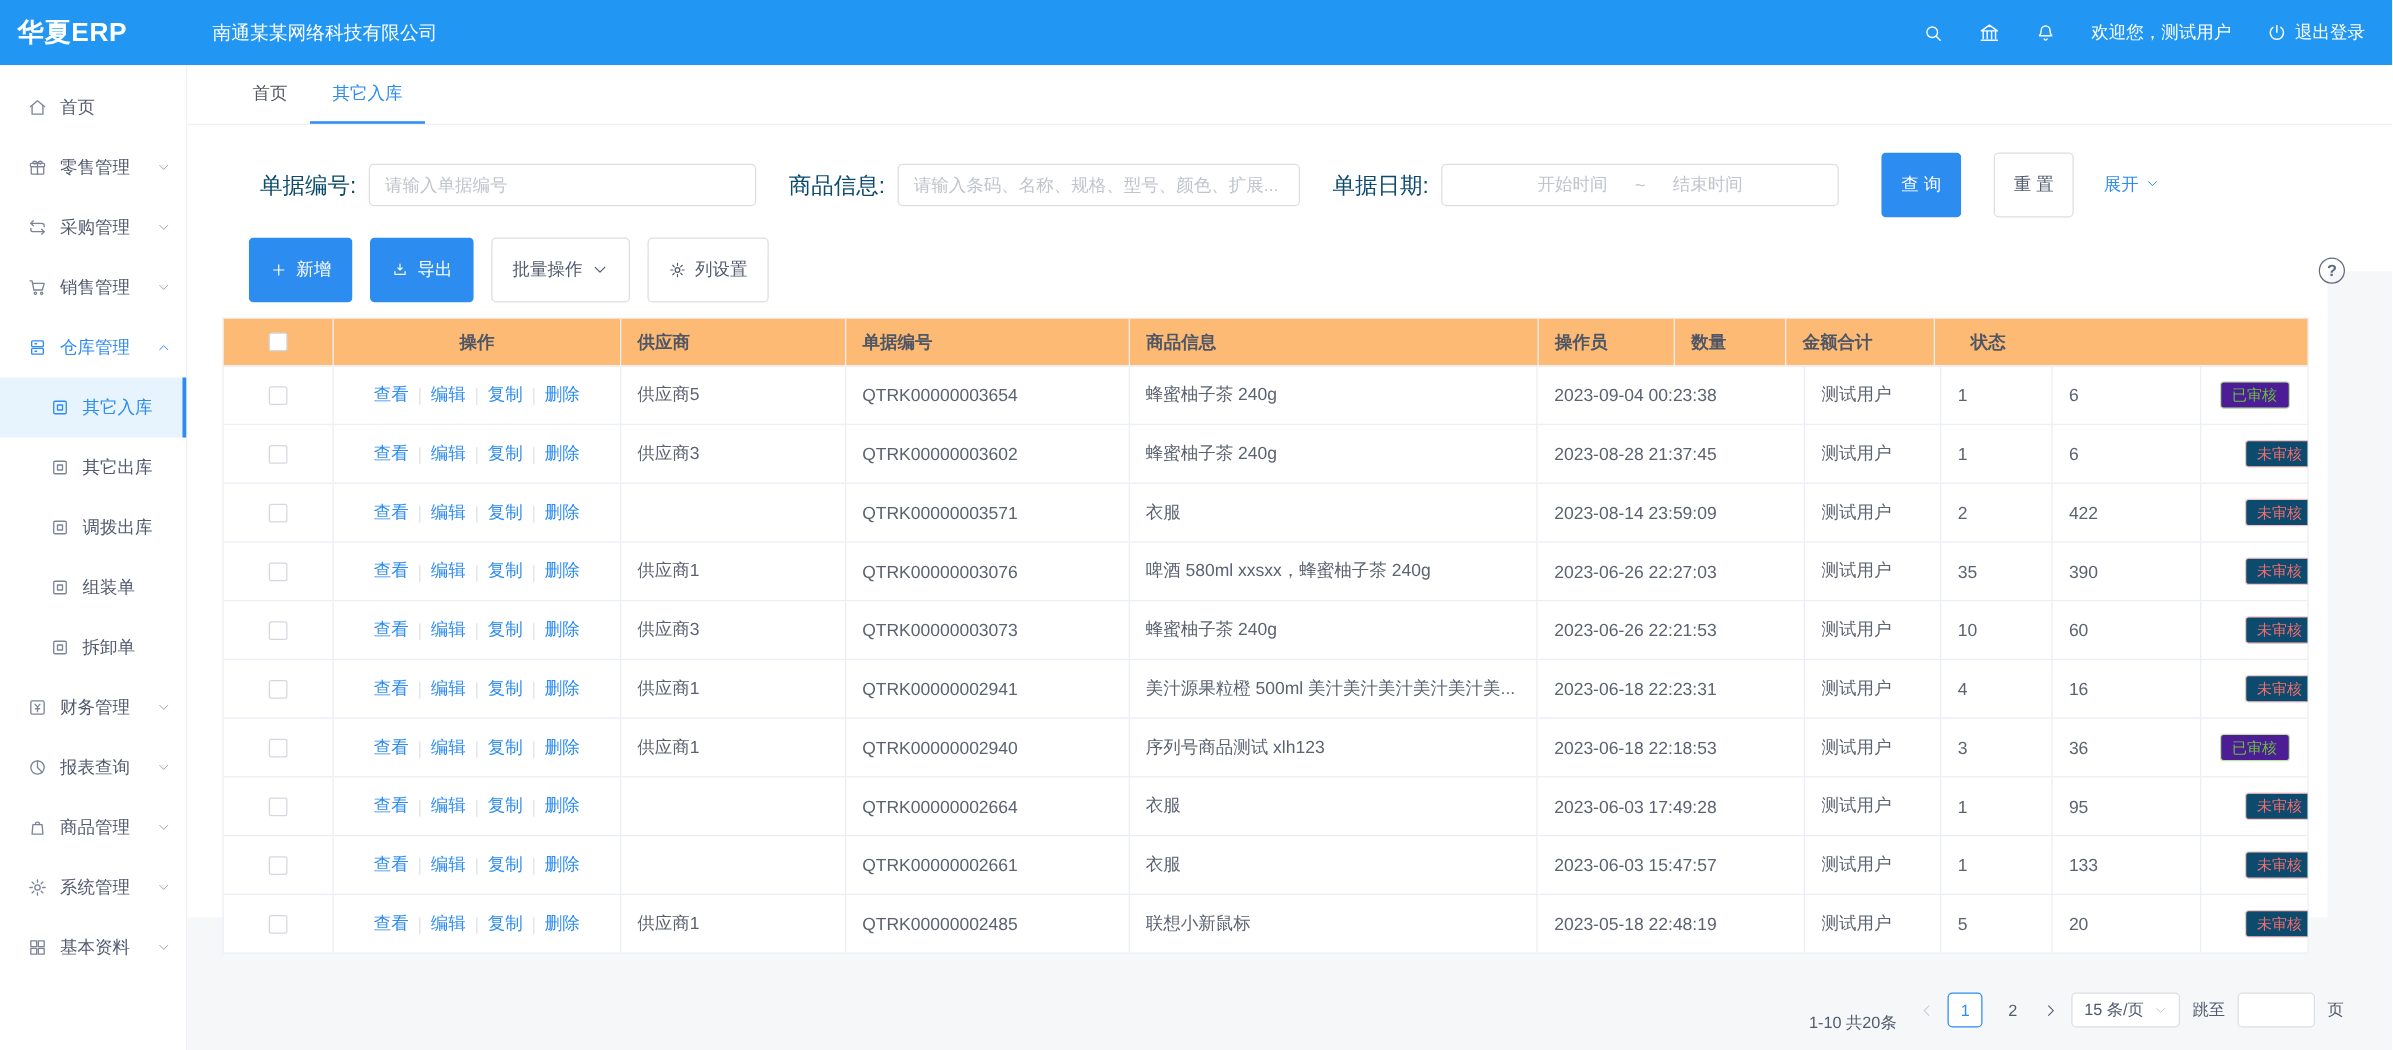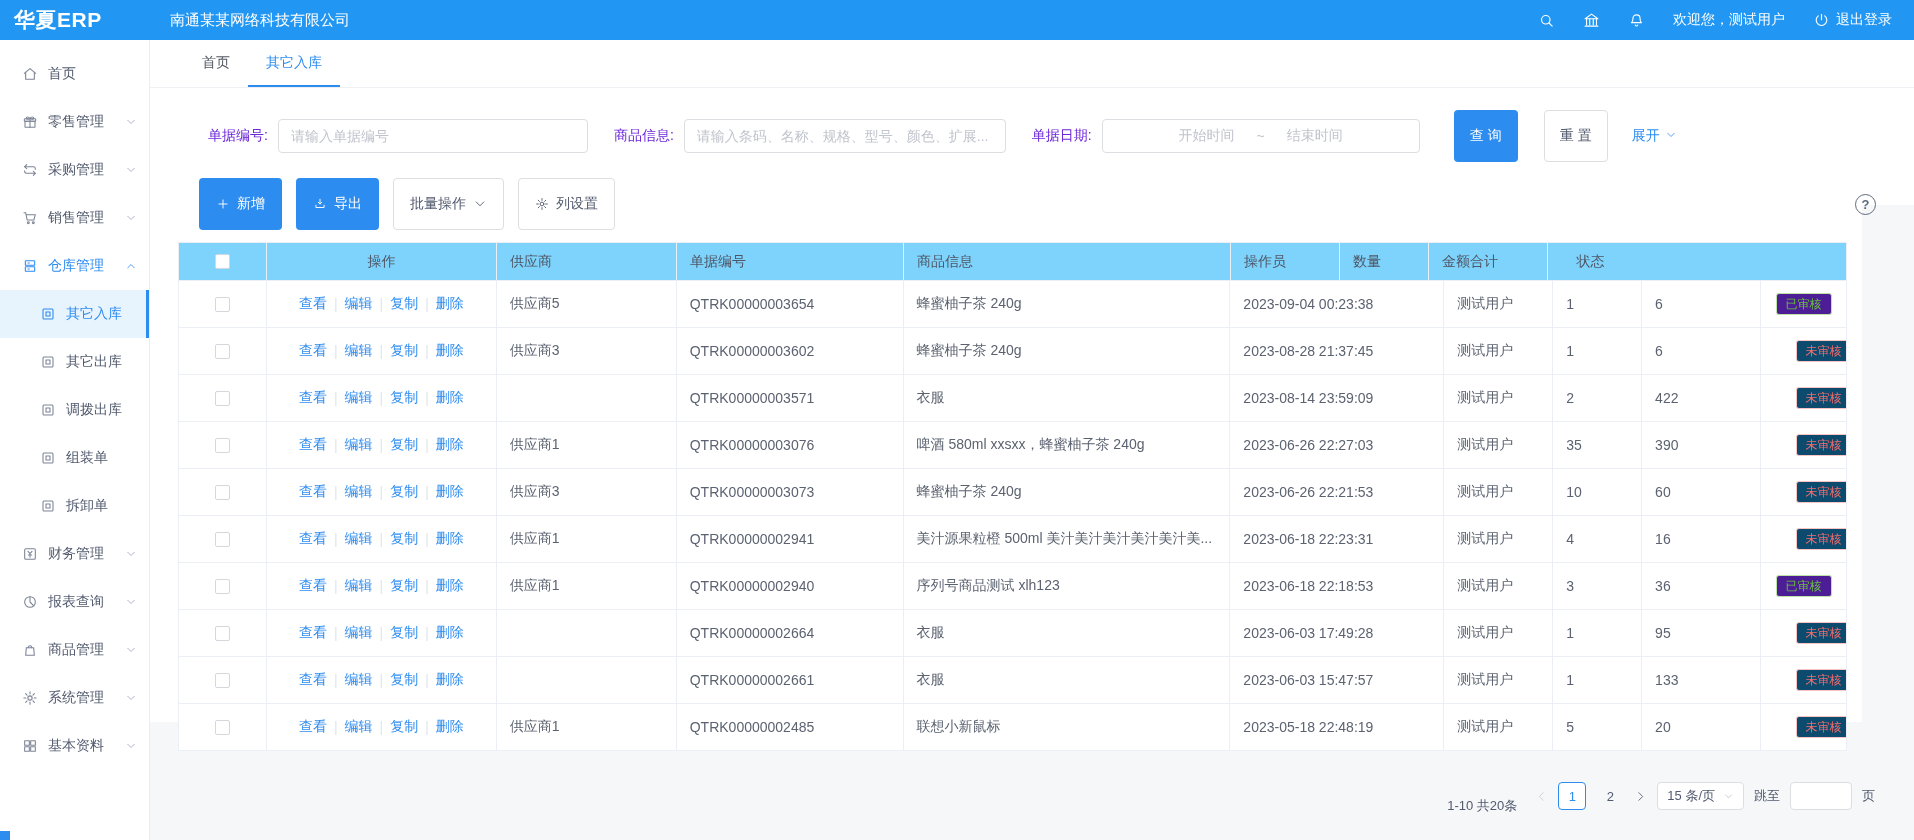--- a/index.html
+++ b/index.html
@@ -9,21 +9,21 @@
     --red:#f56c6c;
     --border:#ebeef5;
     --text:#5b6270;
   }
   *{margin:0;padding:0;box-sizing:border-box;}
   html,body{width:1914px;height:840px;}
   body{font-family:"Liberation Sans","DejaVu Sans",sans-serif;background:#fff;color:var(--text);}
   .app{width:1914px;height:840px;position:relative;overflow:hidden;background:#fff;}
 
   
-  .top-header{height:40px;background:var(--header-blue);display:flex;align-items:center;color:#fff;}
+  .top-header{height:52px;background:var(--header-blue);display:flex;align-items:center;color:#fff;}
   .logo{width:150px;padding-left:14px;font-size:21px;font-weight:bold;letter-spacing:.5px;flex-shrink:0;cursor:pointer;}
   .company{font-size:15px;margin-left:20px;}
   .header-right{margin-left:auto;display:flex;align-items:center;gap:28px;padding-right:22px;font-size:14px;}
   .hicon{display:inline-flex;cursor:pointer;}
   .hicon svg{width:17px;height:17px;display:block;}
   .logout{display:inline-flex;align-items:center;gap:6px;cursor:pointer;}
 
   
   .body{display:flex;height:800px;}
   .sidebar{width:150px;flex-shrink:0;background:#fff;border-right:1px solid #ededf0;padding-top:10px;position:relative;}
@@ -46,21 +46,21 @@
   .side-item.sub-active::after{content:"";position:absolute;right:0;top:0;bottom:0;width:3px;background:var(--accent);}
   .side-chip{position:absolute;left:0;bottom:0;width:10px;height:9px;background:var(--accent);cursor:pointer;}
 
   
   .tabbar{height:48px;display:flex;align-items:stretch;padding-left:34px;border-bottom:1px solid #eef0f4;background:#fff;position:relative;z-index:1;}
   .tab{padding:0 18px;display:flex;align-items:center;font-size:14px;color:#51565f;cursor:pointer;border-bottom:2px solid transparent;}
   .tab.active{color:var(--accent);border-bottom-color:var(--accent);}
 
   
   .filter-row{display:flex;align-items:center;padding:22px 0 0 58px;position:relative;z-index:1;}
-  .f-label{font-size:14px;color:#6d28d9;margin-right:10px;white-space:nowrap;}
+  .f-label{font-size:18px;color:#0c4a6e;margin-right:10px;white-space:nowrap;}
   .ml26{margin-left:26px;}
   .f-input{height:34px;border:1px solid #dcdee2;border-radius:4px;font-size:14px;color:#515a6e;background:#fff;padding:0 12px;outline:none;}
   .f-input::placeholder{color:#c0c4cc;}
   .w-bill{width:310px;}
   .w-prod{width:322px;}
   .date-range{width:318px;display:flex;align-items:center;justify-content:center;gap:22px;cursor:pointer;}
   .date-range .ph{color:#c0c4cc;font-size:14px;}
   .btn{height:52px;border-radius:4px;font-size:14px;display:inline-flex;align-items:center;justify-content:center;cursor:pointer;border:1px solid transparent;background:none;font-family:inherit;}
   .btn-primary{background:var(--accent);color:#fff;}
   .btn-plain{background:#fff;border-color:#dcdee2;color:#515a6e;}
@@ -72,21 +72,21 @@
   
   .toolbar{display:flex;align-items:center;gap:14px;padding:16px 0 12px 49px;position:relative;z-index:1;}
   .toolbar .btn{padding:0 16px;gap:7px;}
   .toolbar .icon{display:flex;}
   .toolbar .icon svg{width:14px;height:14px;}
   .help-circle{margin-left:auto;margin-right:38px;width:21px;height:21px;border:1.6px solid #5f6b7c;border-radius:50%;color:#5f6b7c;font-size:13px;display:flex;align-items:center;justify-content:center;cursor:pointer;font-weight:bold;}
 
   
   .table{margin-left:28px;width:1669px;border:1px solid var(--border);border-bottom:none;font-size:14px;color:var(--text);background:#fff;position:relative;z-index:1;}
   .tr{display:flex;border-bottom:1px solid var(--border);height:47px;}
-  .tr.th-row{height:38px;background:#7dd3fc;color:#4f5665;}
+  .tr.th-row{height:38px;background:#fdba74;color:#4f5665;font-weight:bold;}
   .td{display:flex;align-items:center;padding:0 13px;border-right:1px solid var(--border);overflow:hidden;white-space:nowrap;}
   .td:last-child{border-right:none;}
   .c0{width:88px;justify-content:center;}
   .c1{width:230px;justify-content:center;}
   .c2{width:180px;}
   .c3{width:227px;}
   .c4{width:327px;}
   .c5{width:214px;}
   .c6{width:109px;}
   .c7{width:89px;}

